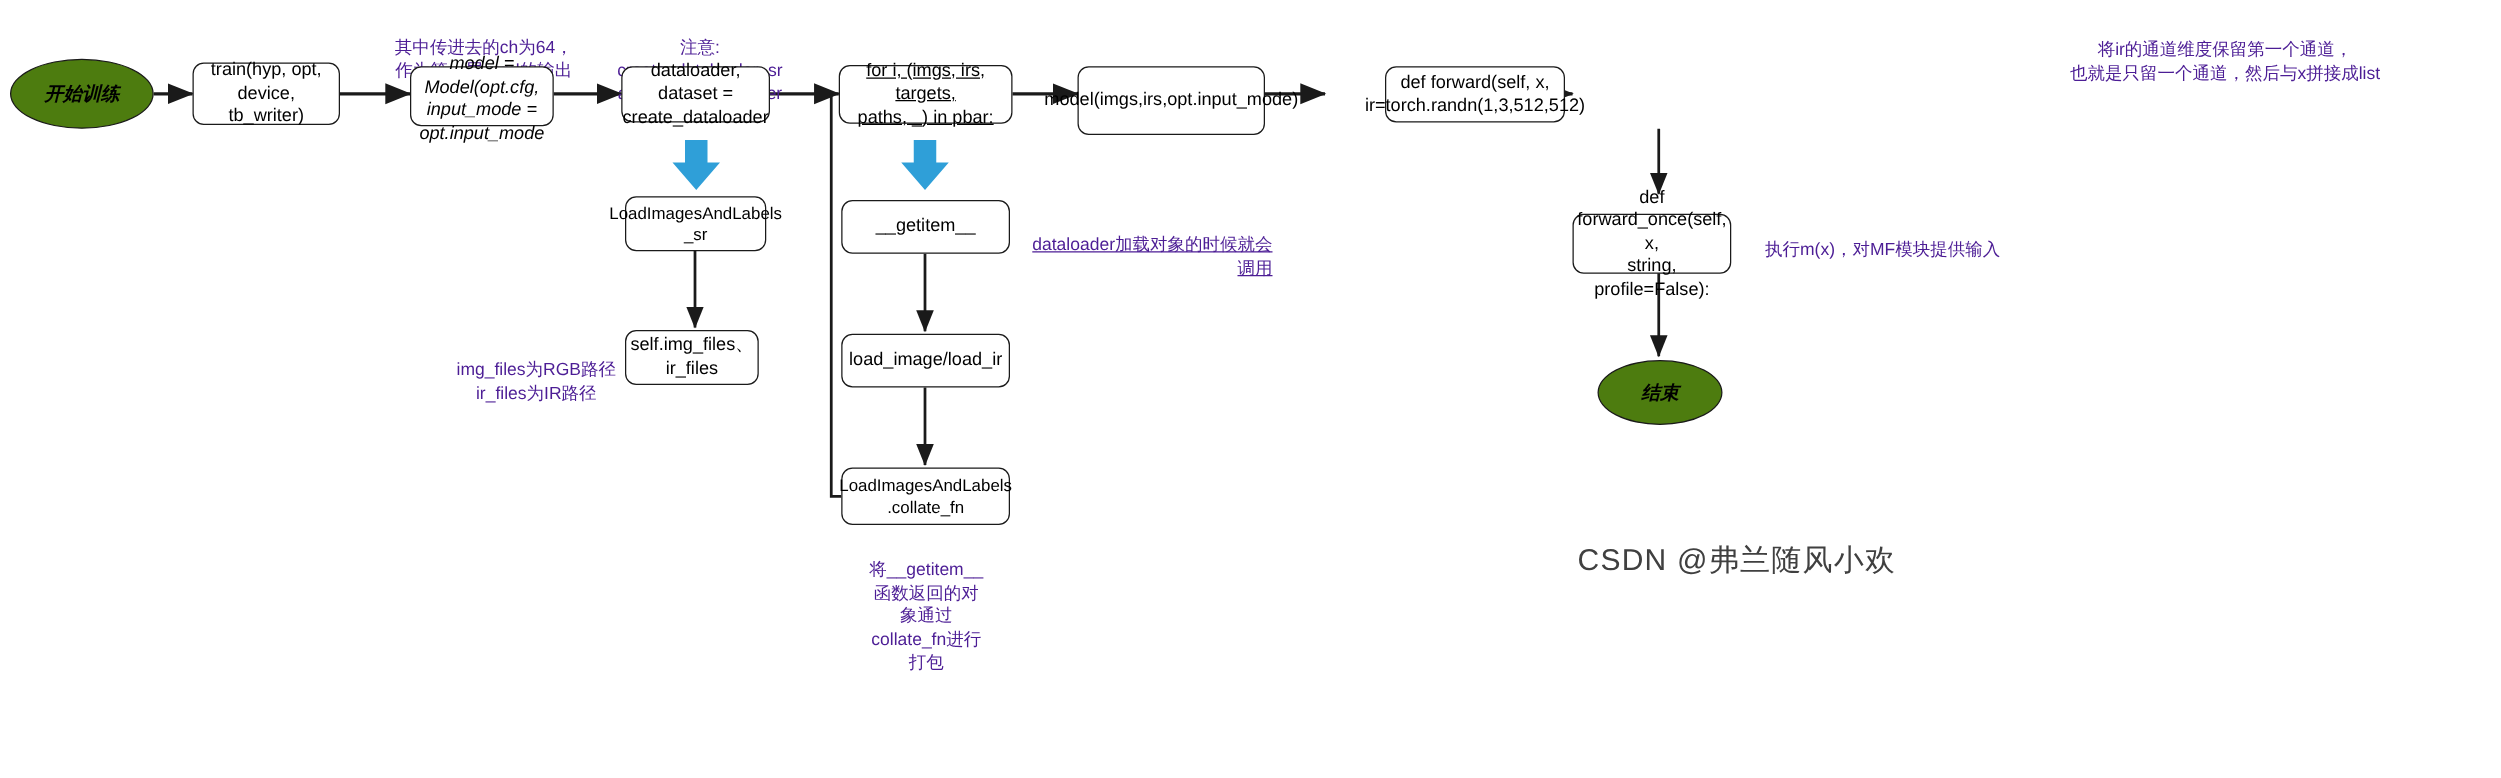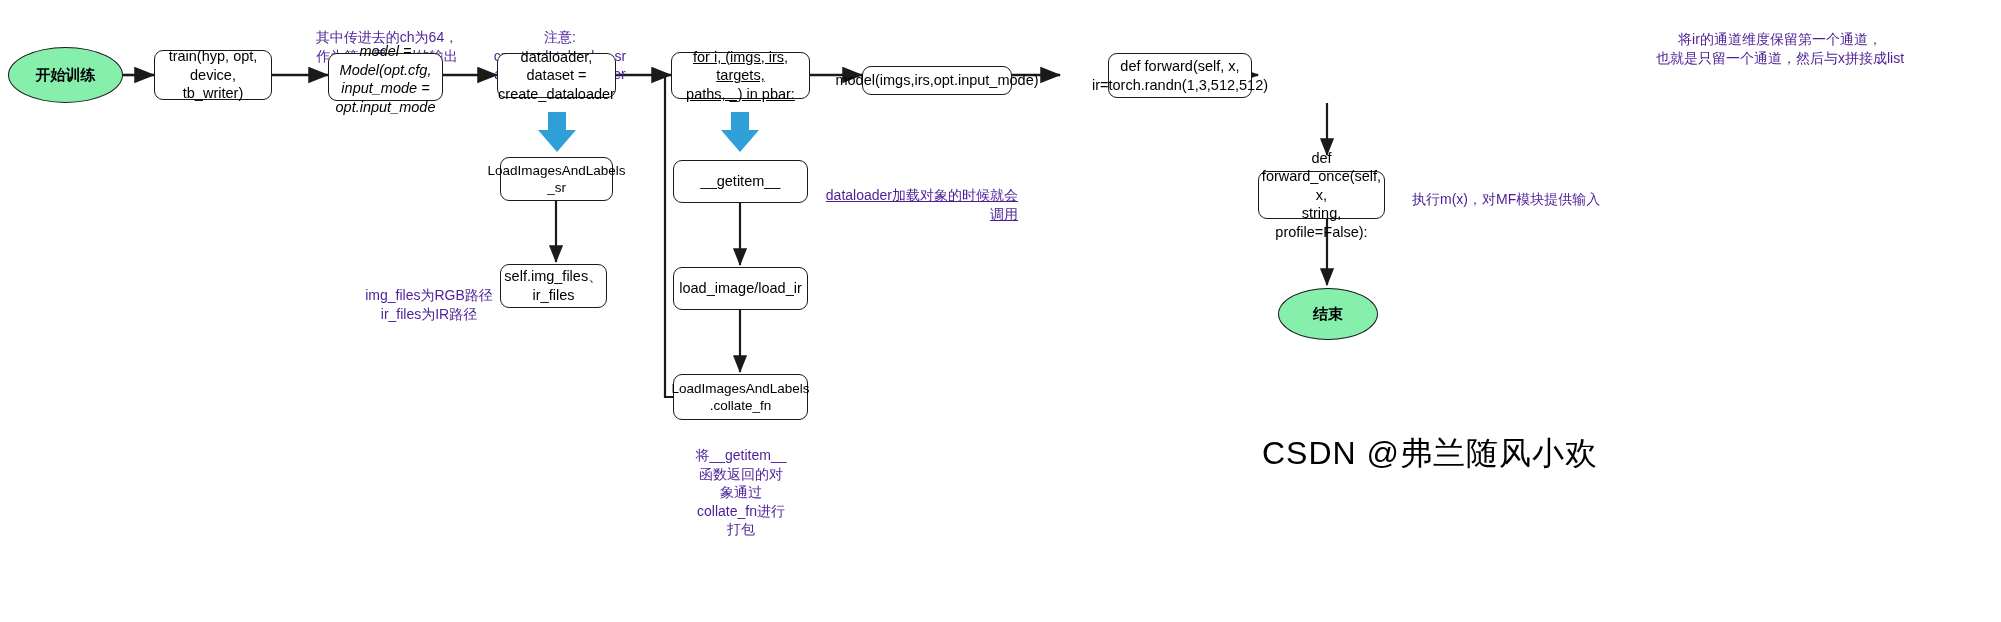--- a/index.html
+++ b/index.html
@@ -37,43 +37,44 @@
     z-index: 5;
   }
   .node.overflow {
     overflow: visible;
     white-space: nowrap;
   }
   .terminator {
     position: absolute;
     border: 1.6px solid #1a1a1a;
     border-radius: 50%;
-    background: #86efac;
+    background: #4d7c0f;
     display: flex;
     align-items: center;
     justify-content: center;
     text-align: center;
     font-size: 15px;
     font-weight: bold;
     z-index: 5;
+    font-style: italic;
   }
   
   .note {
     position: absolute;
     font-size: 14px;
     line-height: 1.32;
     text-align: center;
     white-space: pre-line;
     color: #4c1d95;
     z-index: 4;
   }
   .watermark {
     position: absolute;
-    font-size: 32px;
-    color: #000000;
+    font-size: 24px;
+    color: #404040;
     letter-spacing: 1px;
     white-space: nowrap;
     z-index: 3;
   }
   svg.edges {
     position: absolute;
     left: 0; top: 0;
     width: 2001px; height: 622px;
     z-index: 2;
     pointer-events: none;
@@ -141,21 +142,21 @@
   <div class="node" style="left:497px; top:53px; width:119px; height:45px;">
     <span>dataloader, dataset =
 create_dataloader</span>
   </div>
 
   <div class="node" style="left:671px; top:52px; width:139px; height:47px;text-decoration:underline;">
     <span>for i, (imgs, irs, targets,
 paths, _) in pbar:</span>
   </div>
 
-  <div class="node overflow" style="left:862px; top:53px; width:150px; height:29px;margin-top:13px;">
+  <div class="node overflow" style="left:862px; top:53px; width:150px; height:55px;">
     <span>model(imgs,irs,opt.input_mode)</span>
   </div>
 
   <div class="node overflow" style="left:1060px; top:53px; width:144px; height:45px; white-space:pre-line;margin-left:48px;">
     <span>def forward(self, x,
 ir=torch.randn(1,3,512,512)</span>
   </div>
 
 
   <div class="node" style="left:1258px; top:171px; width:127px; height:48px;">

